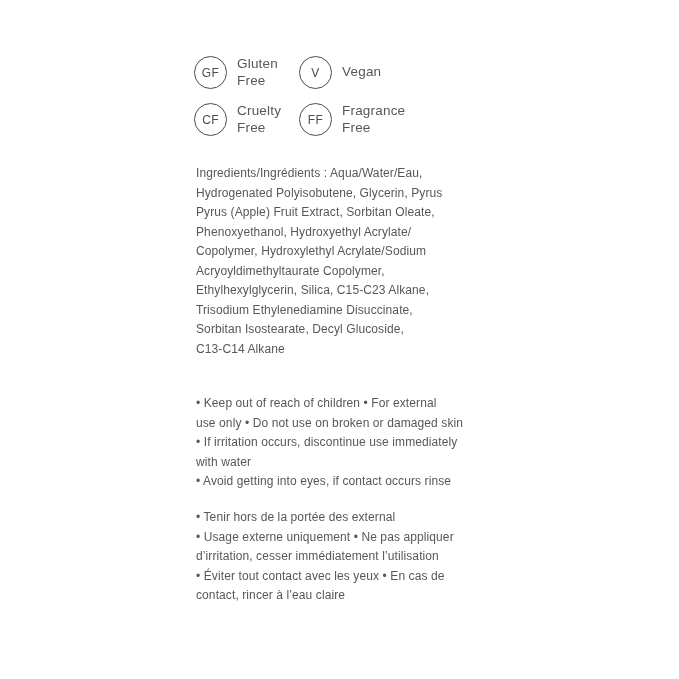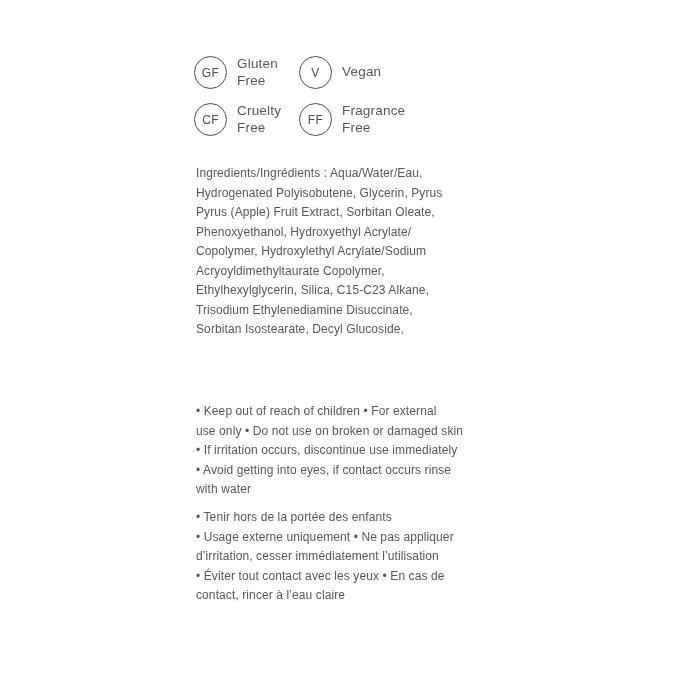--- a/index.html
+++ b/index.html
@@ -59,21 +59,21 @@
     left: 196px;
     font-size: 12px;
     line-height: 19.5px;
     letter-spacing: 0.1px;
     color: #55575a;
   }
   .text-block .line {
     white-space: nowrap;
   }
   .ingredients-block { top: 164px; }
-  .warnings-en-block { top: 394px; margin-top: 8px; }
+  .warnings-en-block { top: 394px; }
   .warnings-fr-block { top: 508px; }
 </style>
 </head>
 <body>
 
 <div class="sheet">
 
   <div class="badge-grid">
 
     <div class="badge">
@@ -104,31 +104,32 @@
   <div class="text-block ingredients-block">
       <div class="line">Ingredients/Ingrédients : Aqua/Water/Eau,</div>
       <div class="line">Hydrogenated Polyisobutene, Glycerin, Pyrus</div>
       <div class="line">Pyrus (Apple) Fruit Extract, Sorbitan Oleate,</div>
       <div class="line">Phenoxyethanol, Hydroxyethyl Acrylate/</div>
       <div class="line">Copolymer, Hydroxylethyl Acrylate/Sodium</div>
       <div class="line">Acryoyldimethyltaurate Copolymer,</div>
       <div class="line">Ethylhexylglycerin, Silica, C15-C23 Alkane,</div>
       <div class="line">Trisodium Ethylenediamine Disuccinate,</div>
       <div class="line">Sorbitan Isostearate, Decyl Glucoside,</div>
+      <div class="line">C13-C14 Alkane</div>
     </div>
 
   <div class="text-block warnings-en-block">
       <div class="line">• Keep out of reach of children • For external</div>
       <div class="line">use only • Do not use on broken or damaged skin</div>
       <div class="line">• If irritation occurs, discontinue use immediately</div>
+      <div class="line">with water</div>
       <div class="line">• Avoid getting into eyes, if contact occurs rinse</div>
-      <div class="line">with water</div>
     </div>
 
   <div class="text-block warnings-fr-block">
-      <div class="line">• Tenir hors de la portée des enfants</div>
+      <div class="line">• Tenir hors de la portée des external</div>
       <div class="line">• Usage externe uniquement • Ne pas appliquer</div>
       <div class="line">d’irritation, cesser immédiatement l’utilisation</div>
       <div class="line">• Éviter tout contact avec les yeux • En cas de</div>
       <div class="line">contact, rincer à l’eau claire</div>
     </div>
 
 </div>
 
 </body></html>

